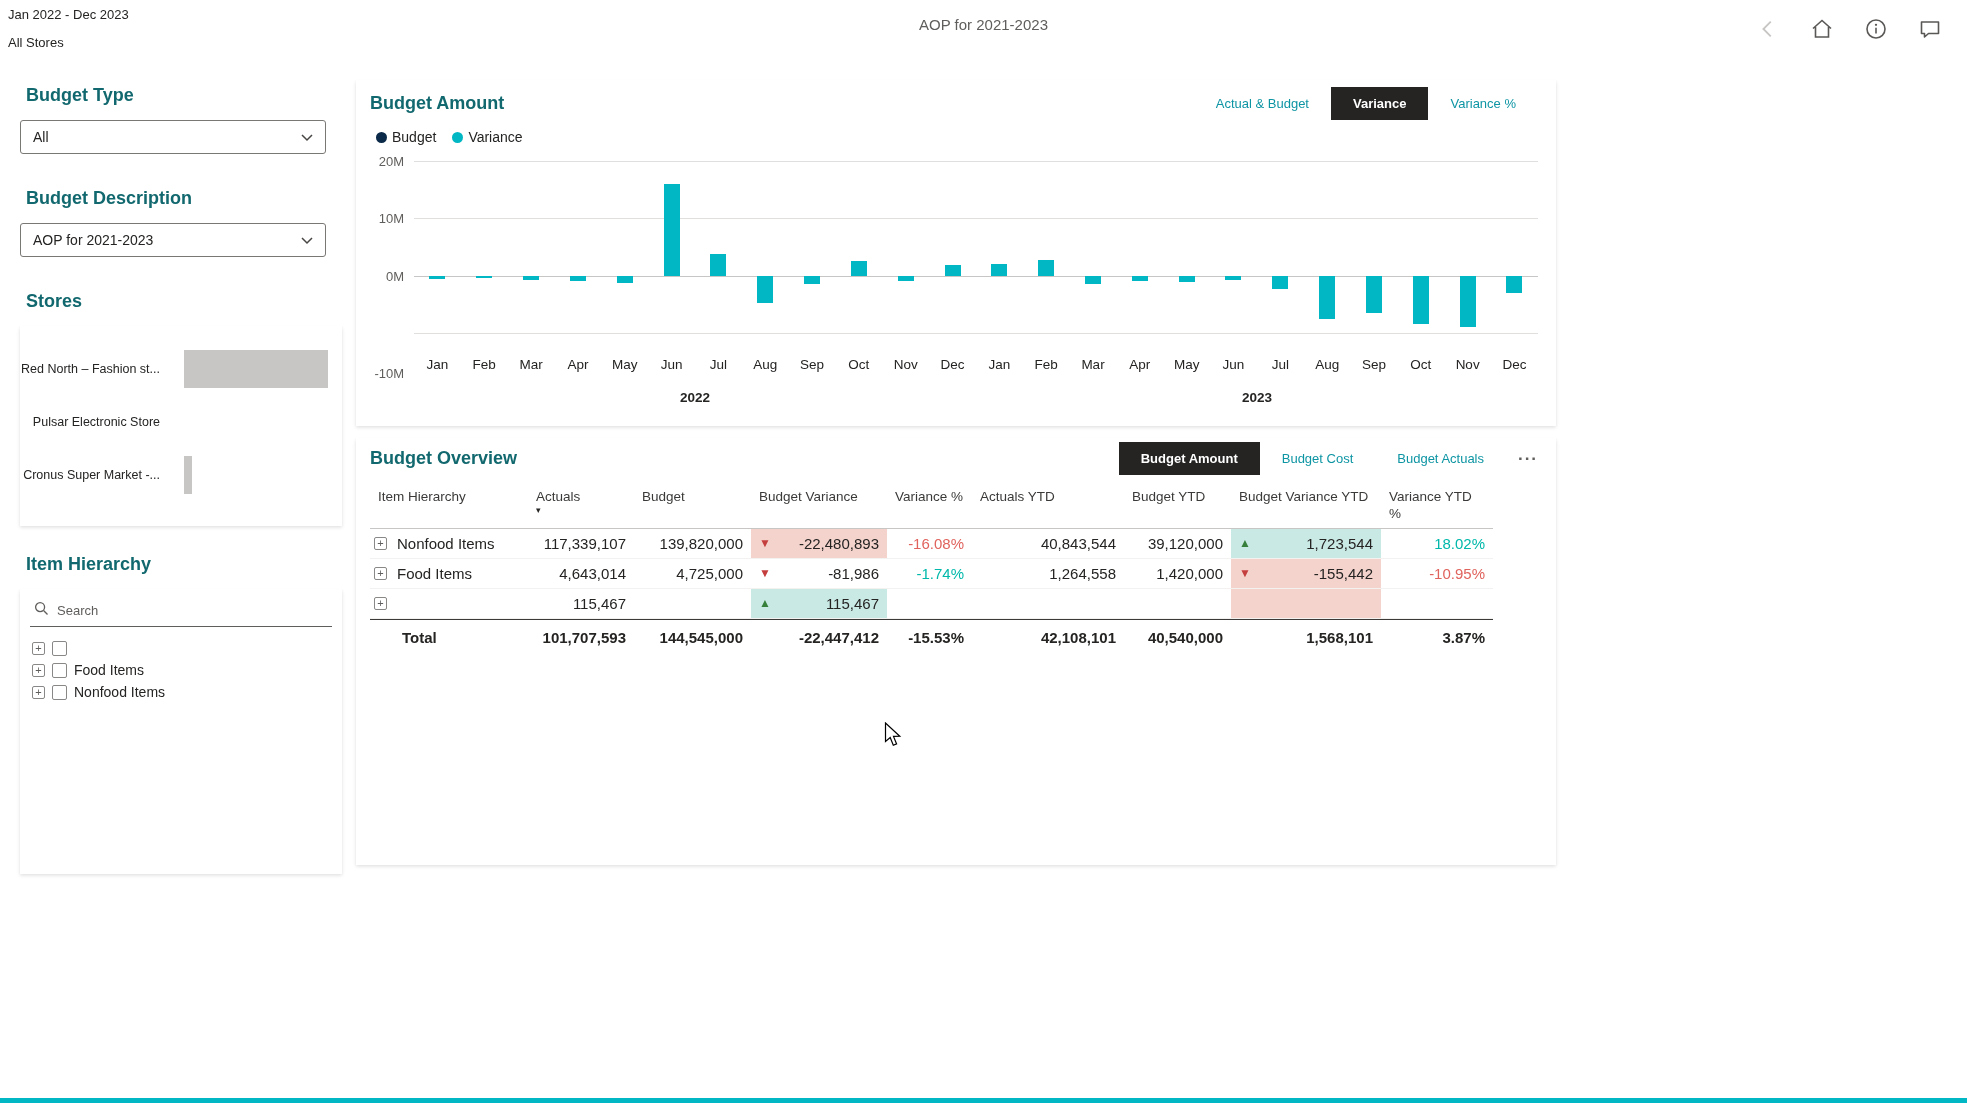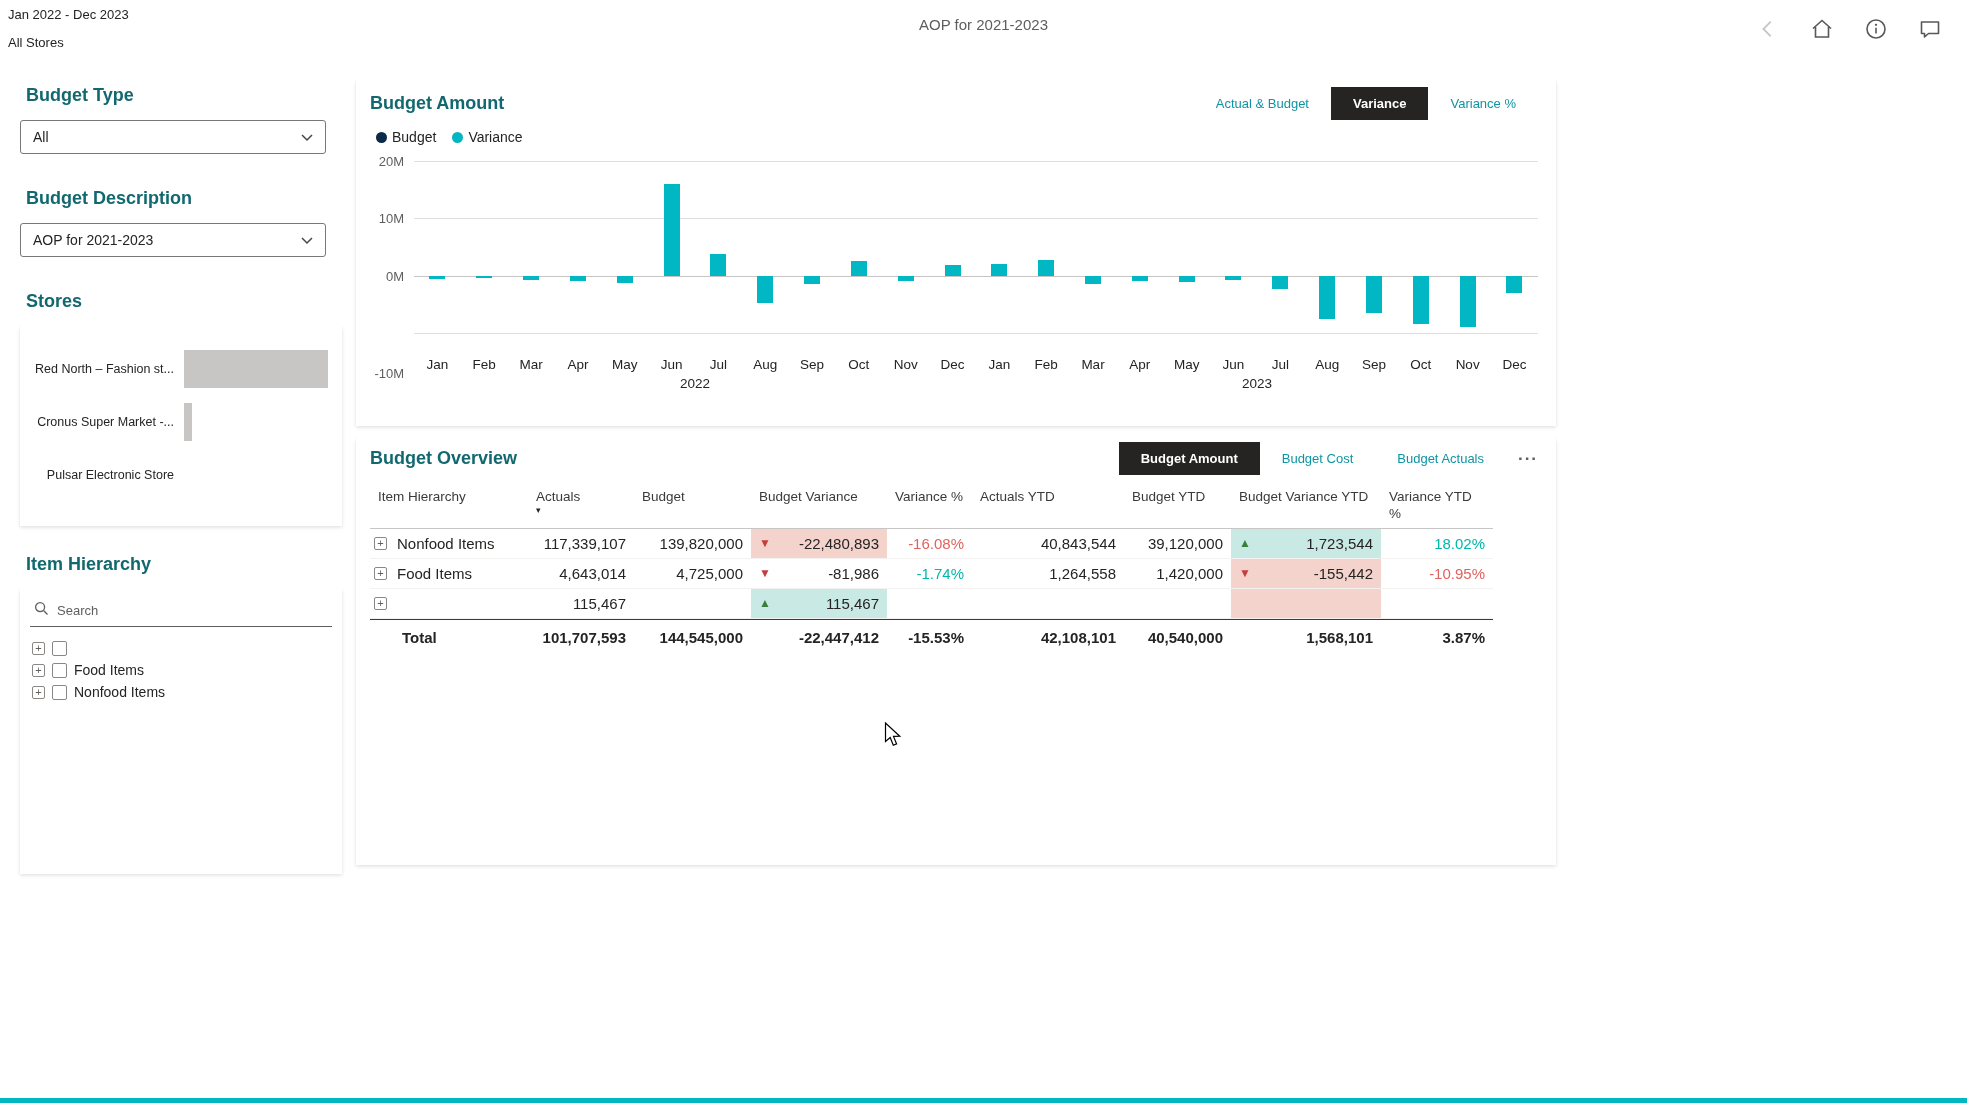--- a/index.html
+++ b/index.html
@@ -26,21 +26,21 @@
   
   .sidebar{position:absolute; left:20px; top:85px; width:322px;}
   .side-title{font-size:18px; font-weight:700; color:var(--title-teal); margin:0 0 14px 6px;}
   .side-group{margin-bottom:34px;}
   .dropdown{width:306px; height:34px; border:1px solid #7A7874; border-radius:3px; background:#fff;
     display:flex; align-items:center; justify-content:space-between; padding:0 12px; font-size:14px; cursor:pointer;}
   .card{background:#fff; box-shadow:0 0.3px 0.9px rgba(0,0,0,.11),0 1.6px 3.6px rgba(0,0,0,.13);}
   .stores-title{margin-top:4px;}
   .stores-card{height:200px; padding:16px 8px 8px 0; margin-bottom:28px;}
   .store-row{display:flex; align-items:center; height:53px; cursor:pointer;}
-  .store-label{width:164px; flex-shrink:0; text-align:right; padding-right:10px; font-size:12.5px; color:#252423;}
+  .store-label{width:164px; flex-shrink:0; text-align:right; padding-right:24px; font-size:12.5px; color:#252423;}
   .store-track{flex:1; height:38px; position:relative;}
   .store-bar{height:100%; background:var(--store-bar);}
   .hier-card{height:285px; padding:8px 10px;}
   .search-row{display:flex; align-items:center; gap:8px; border-bottom:1px solid #605E5C; padding:4px 4px 6px;}
   .search-input{border:none; outline:none; background:transparent; flex:1; font-size:13px; color:#252423; font-family:inherit;}
   .search-input::placeholder{color:#605E5C;}
   .tree{padding:10px 2px 0;}
   .tree-row{display:flex; align-items:center; gap:7px; height:22px; font-size:14px;}
   .expander{display:inline-flex; align-items:center; justify-content:center; width:13px; height:13px;
     border:1px solid #8A8886; border-radius:2px; background:#fff; color:#605E5C; font-size:11px; line-height:1; cursor:pointer; flex-shrink:0;}
@@ -66,21 +66,21 @@
   .ytick{position:absolute; right:10px; transform:translateY(-50%); font-size:13px; color:#605E5C;}
   .plot-col{flex:1; position:relative;}
   .plot{height:172px; position:relative;}
   .gridline{position:absolute; left:0; right:0; height:1px; background:var(--gridline);}
   .gridline.zero{background:#C8C6C4;}
   .bars{position:absolute; top:0; left:0; right:0; bottom:0; display:flex;}
   .bar-col{flex:1; position:relative;}
   .bar{position:absolute; left:50%; transform:translateX(-50%); width:16px; background:var(--accent); cursor:pointer;}
   .x-labels{display:flex; margin-top:24px;}
   .x-label{flex:1; text-align:center; font-size:13.5px; color:#252423;}
-  .year-labels{position:relative; height:20px; margin-top:4px;}
+  .year-labels{position:relative; height:20px; margin-top:18px;font-weight:bold;}
   .year-label{position:absolute; transform:translateX(-50%); font-size:13.5px; color:#252423;}
 
   
   .table-card{position:absolute; left:356px; top:438px; width:1200px; height:427px; padding:1px 18px 0 14px;}
   .table-card .card-head{padding-top:3px;}
   .bo-table{display:grid; grid-template-columns:158px 106px 117px 136px 85px 152px 107px 150px 112px;
     margin-top:10px; font-size:15px; color:#252423;}
   .th{display:flex; flex-direction:column; font-size:13.5px; color:#3B3A39; padding:4px 8px 5px;
     border-bottom:1px solid #C8C6C4; line-height:1.25; cursor:pointer;}
   .sort{font-size:9px; color:#252423; line-height:0.9;}
@@ -166,29 +166,29 @@
     <div class="side-title stores-title">Stores</div>
     <div class="card stores-card">
       <div class="stores-list">
           <div class="store-row">
             <span class="store-label">Red North – Fashion st...</span>
             <div class="store-track">
               <div class="store-bar" style="width: 96%;"></div>
             </div>
           </div>
           <div class="store-row">
+            <span class="store-label">Pulsar Electronic Store</span>
+            <div class="store-track">
+              <div class="store-bar" style="width: 0%;"></div>
+            </div>
+          </div>
+          <div class="store-row">
             <span class="store-label">Cronus Super Market -...</span>
             <div class="store-track">
               <div class="store-bar" style="width: 5%;"></div>
-            </div>
-          </div>
-          <div class="store-row">
-            <span class="store-label">Pulsar Electronic Store</span>
-            <div class="store-track">
-              <div class="store-bar" style="width: 0%;"></div>
             </div>
           </div>
         </div>
     </div>
 
     <div class="side-title hier-title">Item Hierarchy</div>
     <div class="card hier-card">
       <div class="search-row">
         <span><svg width="15" height="15" viewBox="0 0 16 16">
               <circle cx="6.5" cy="6.5" r="4.8" stroke="#605E5C" stroke-width="1.4" fill="none"></circle>

